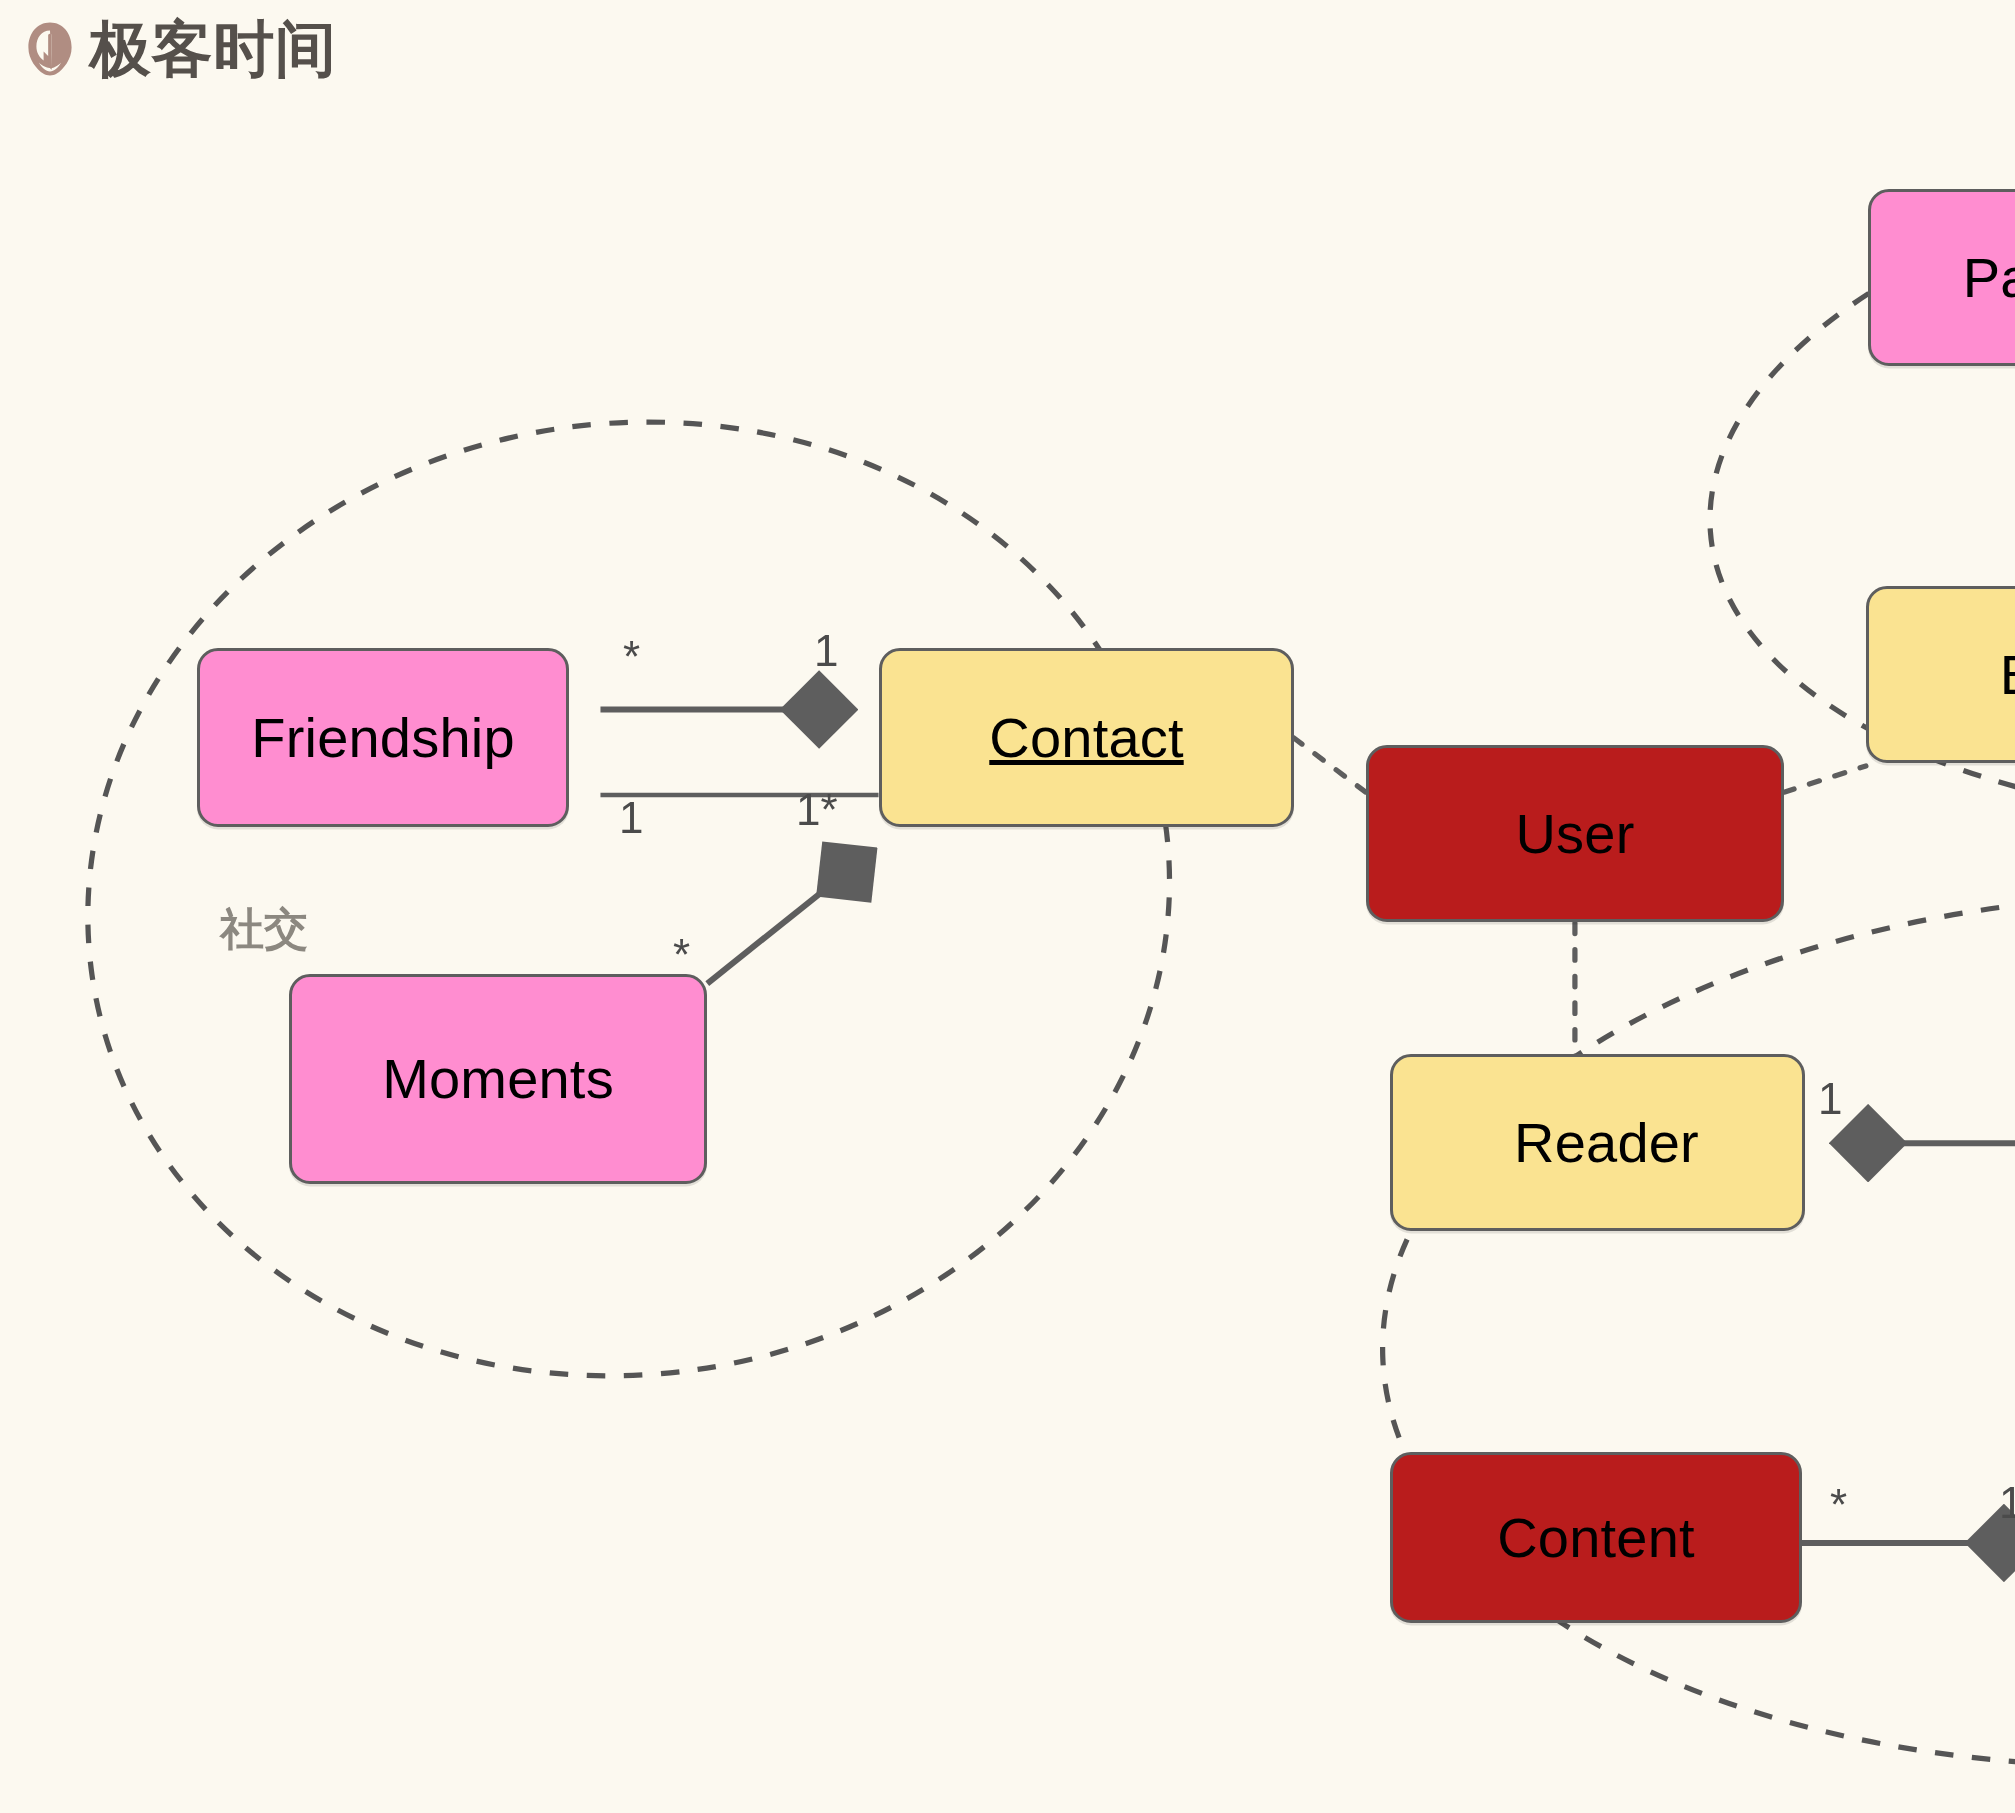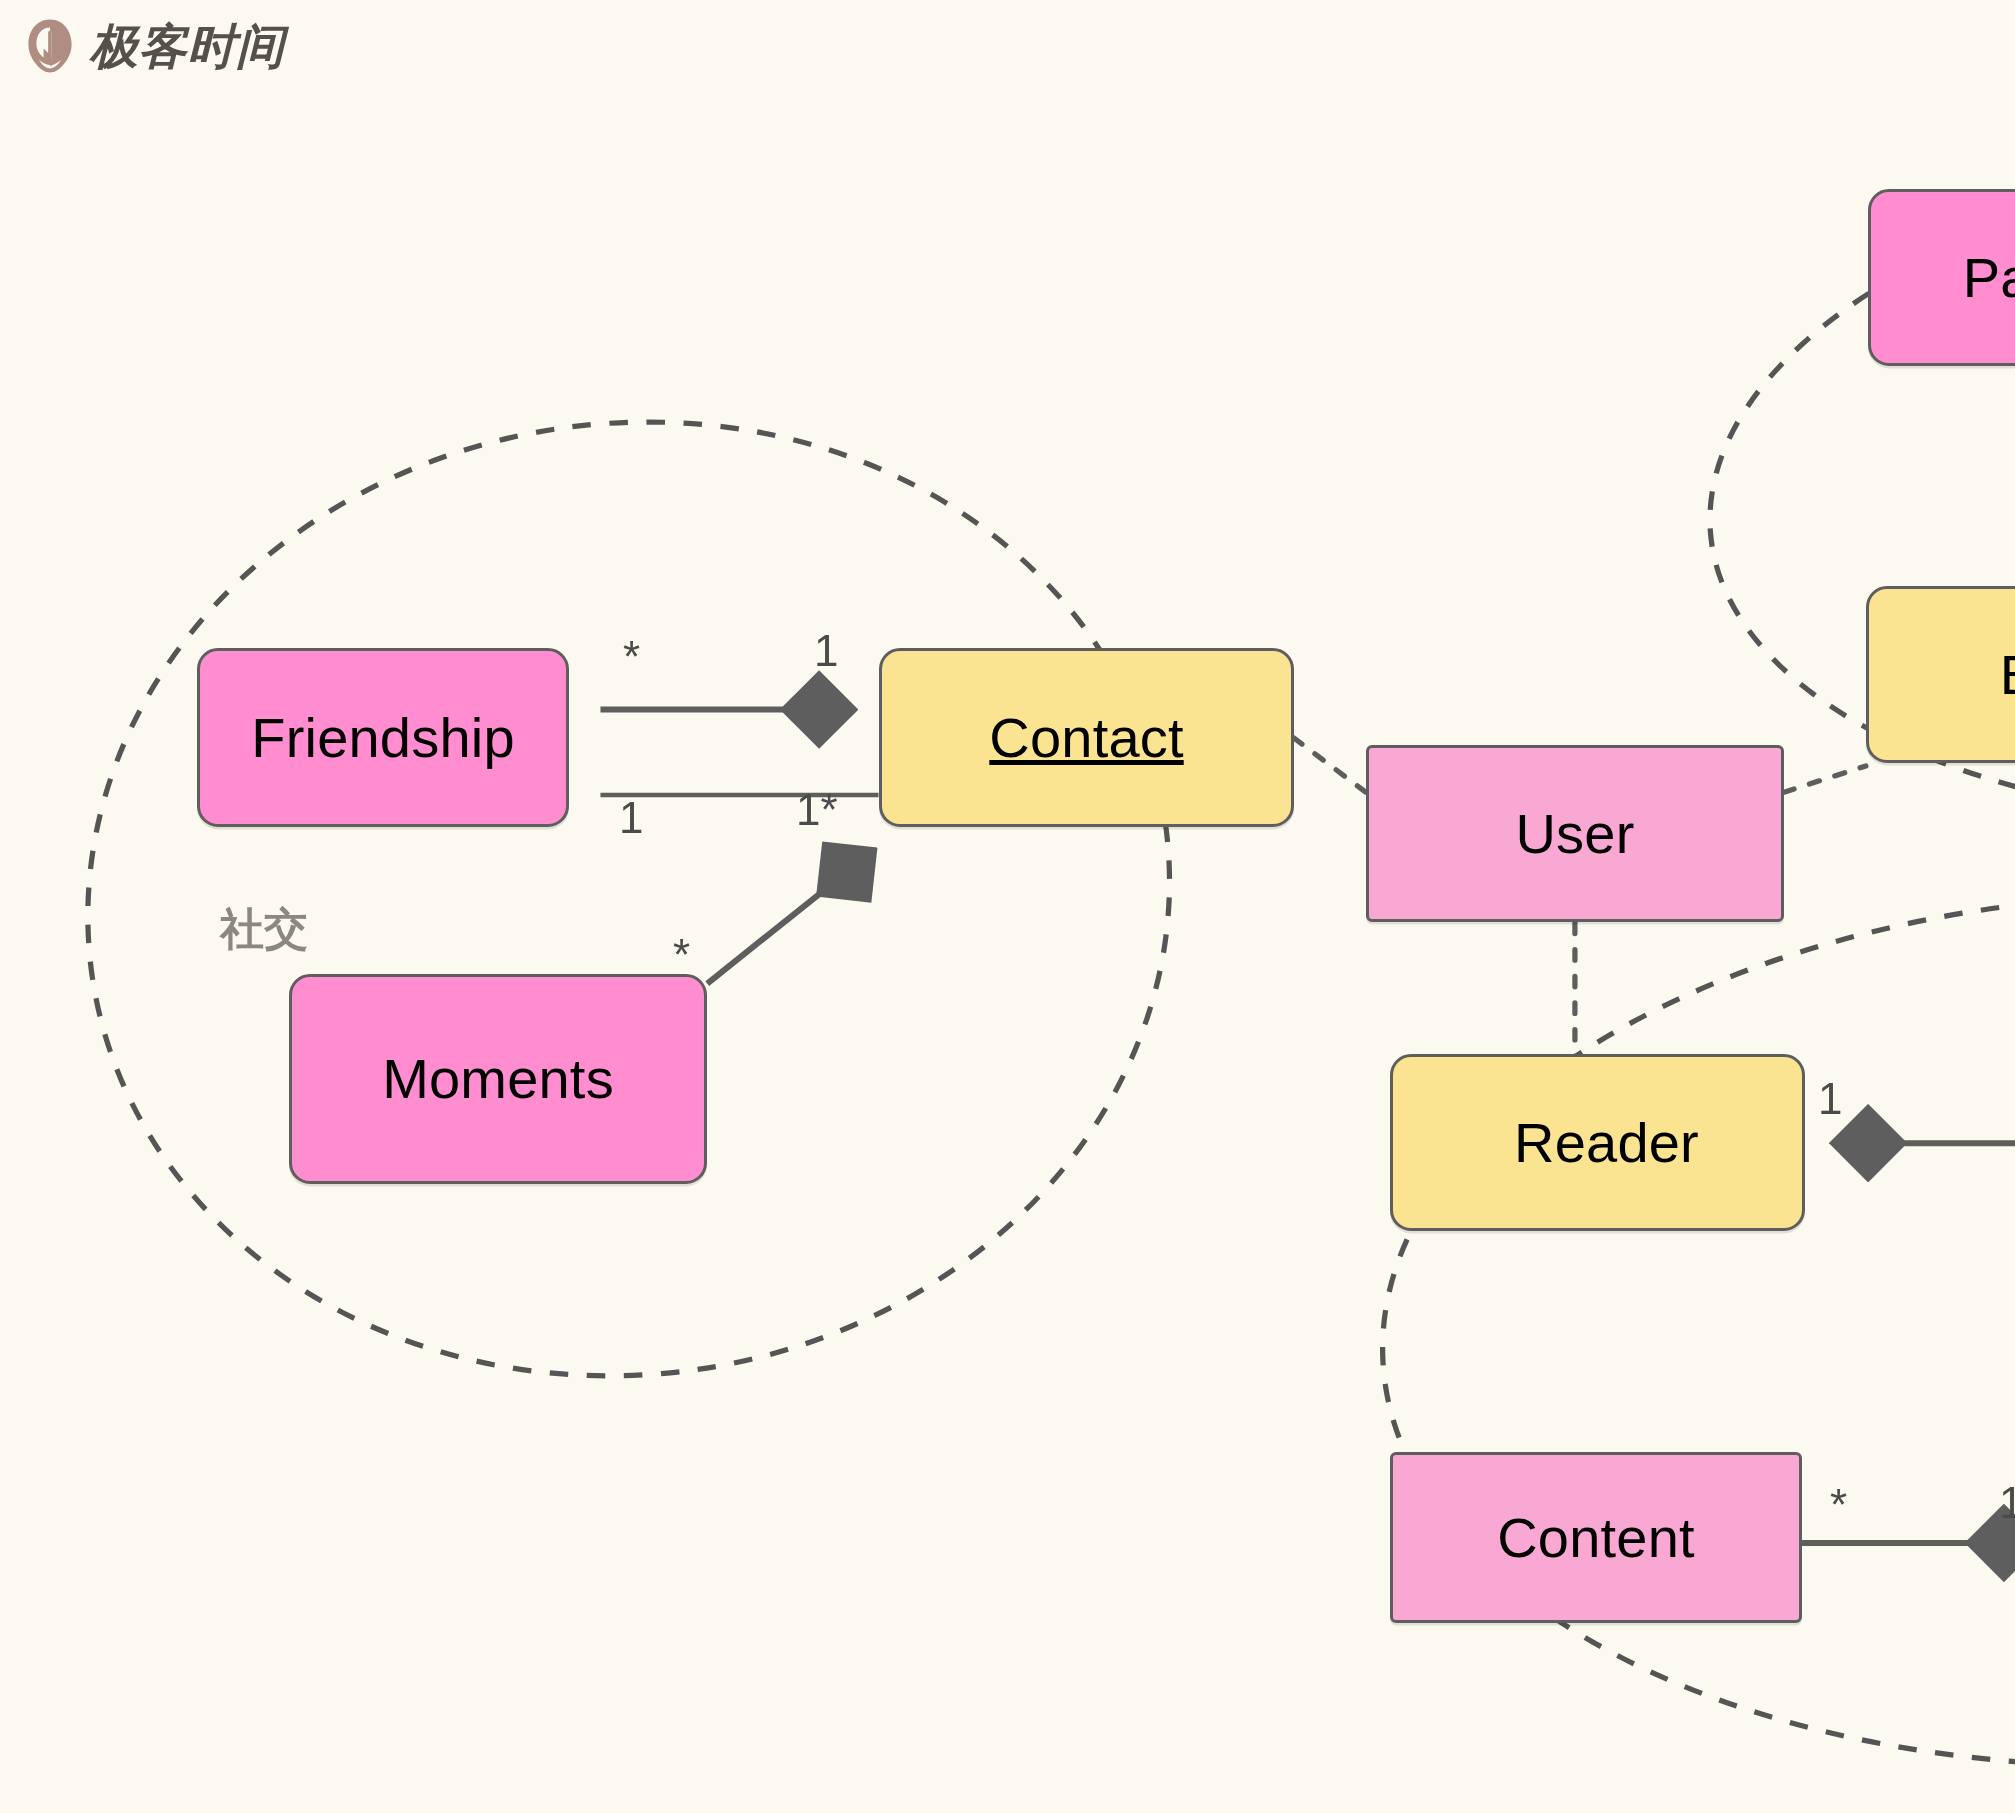--- a/index.html
+++ b/index.html
@@ -8,39 +8,38 @@
     background:#FCF9F0;
     font-family:"Liberation Sans","DejaVu Sans",sans-serif;
     overflow:hidden;position:relative;
   }
   #canvas{position:absolute;left:0;top:0;width:3224px;height:1814px;}
 
   
   .logo-wrap{position:absolute;left:24px;top:18px;display:flex;align-items:center;gap:13.7px;}
   .logo-mark{width:52px;height:56px;position:relative;flex:0 0 auto;}
   .logo-text{
-    font-size:48px;line-height:1;color:#55504B;letter-spacing:0.8px;
+    font-size:61px;line-height:1;color:#55504B;letter-spacing:0.8px;
     font-family:"DejaVu Sans","Liberation Sans",sans-serif;font-weight:600;
     white-space:nowrap;
-    font-style:italic;
   }
 
   
   .node{
     position:absolute;box-sizing:border-box;
     border:3.6px solid #5E5E5E;border-radius:21px;
     display:flex;align-items:center;justify-content:center;
     color:#000;font-size:56px;line-height:1;
     font-family:"Liberation Sans","DejaVu Sans",sans-serif;
     font-weight:400;white-space:nowrap;letter-spacing:0.2px;
     box-shadow:0 2.4px 0 rgba(0,0,0,.10);
   }
   .n-pink{background:#FF8DD0;}
   .n-yellow{background:#FAE391;}
-  .n-green{background:#f9a8d4;border-radius:6px;}
+  .n-green{background:#b91c1c;}
 
   
   .card{
     position:absolute;color:#4B4B4B;font-size:44px;line-height:1;
     font-family:"Liberation Sans","DejaVu Sans",sans-serif;
     white-space:nowrap;user-select:none;
   }
   .group-label{
     position:absolute;color:#8C8880;font-size:44px;line-height:1;
     font-family:"DejaVu Sans","Liberation Sans",sans-serif;white-space:nowrap;

